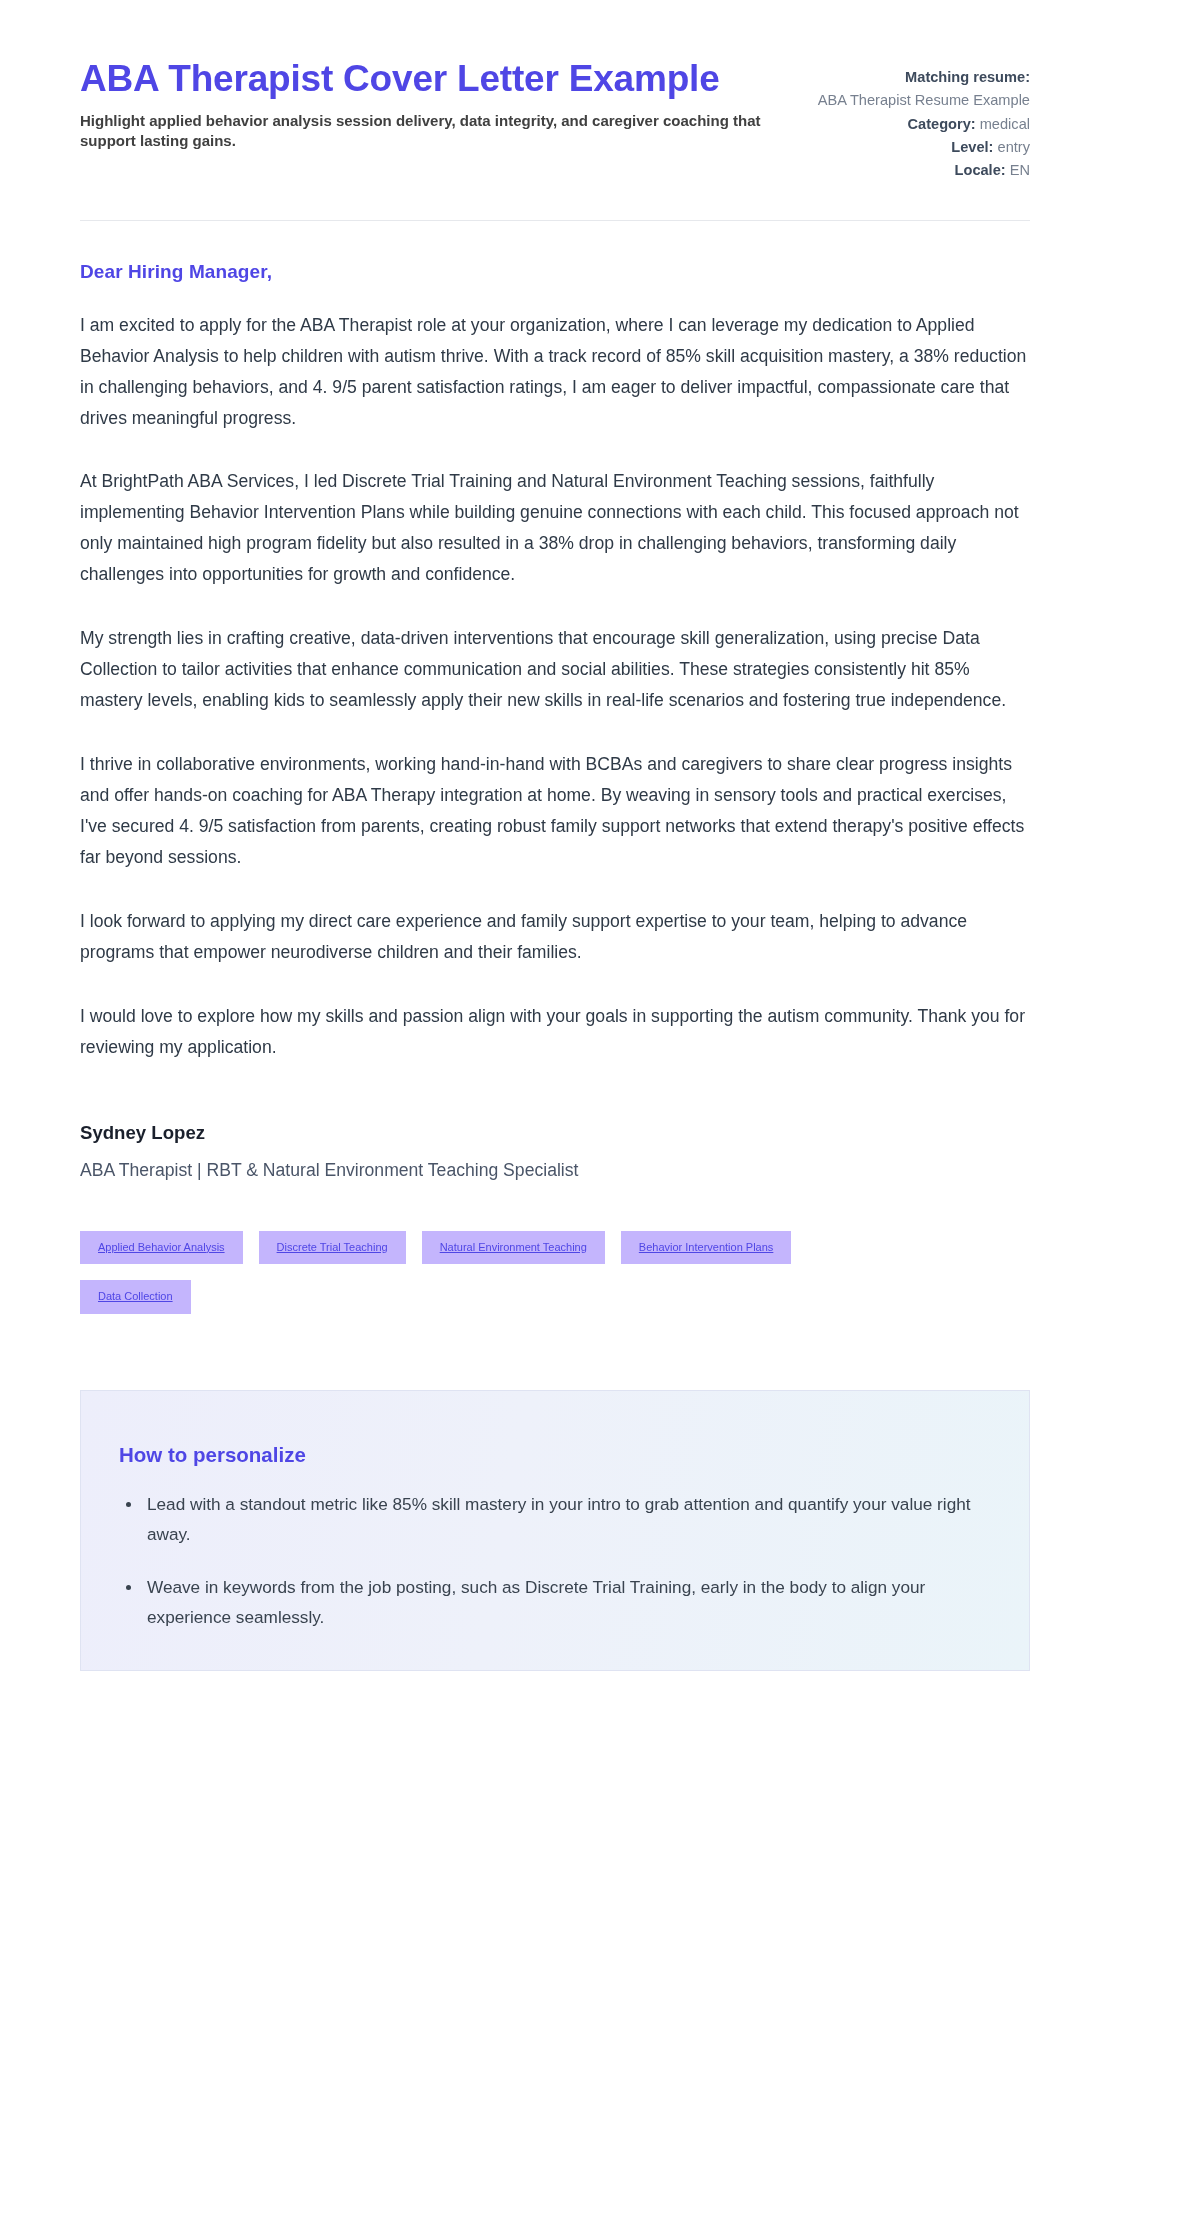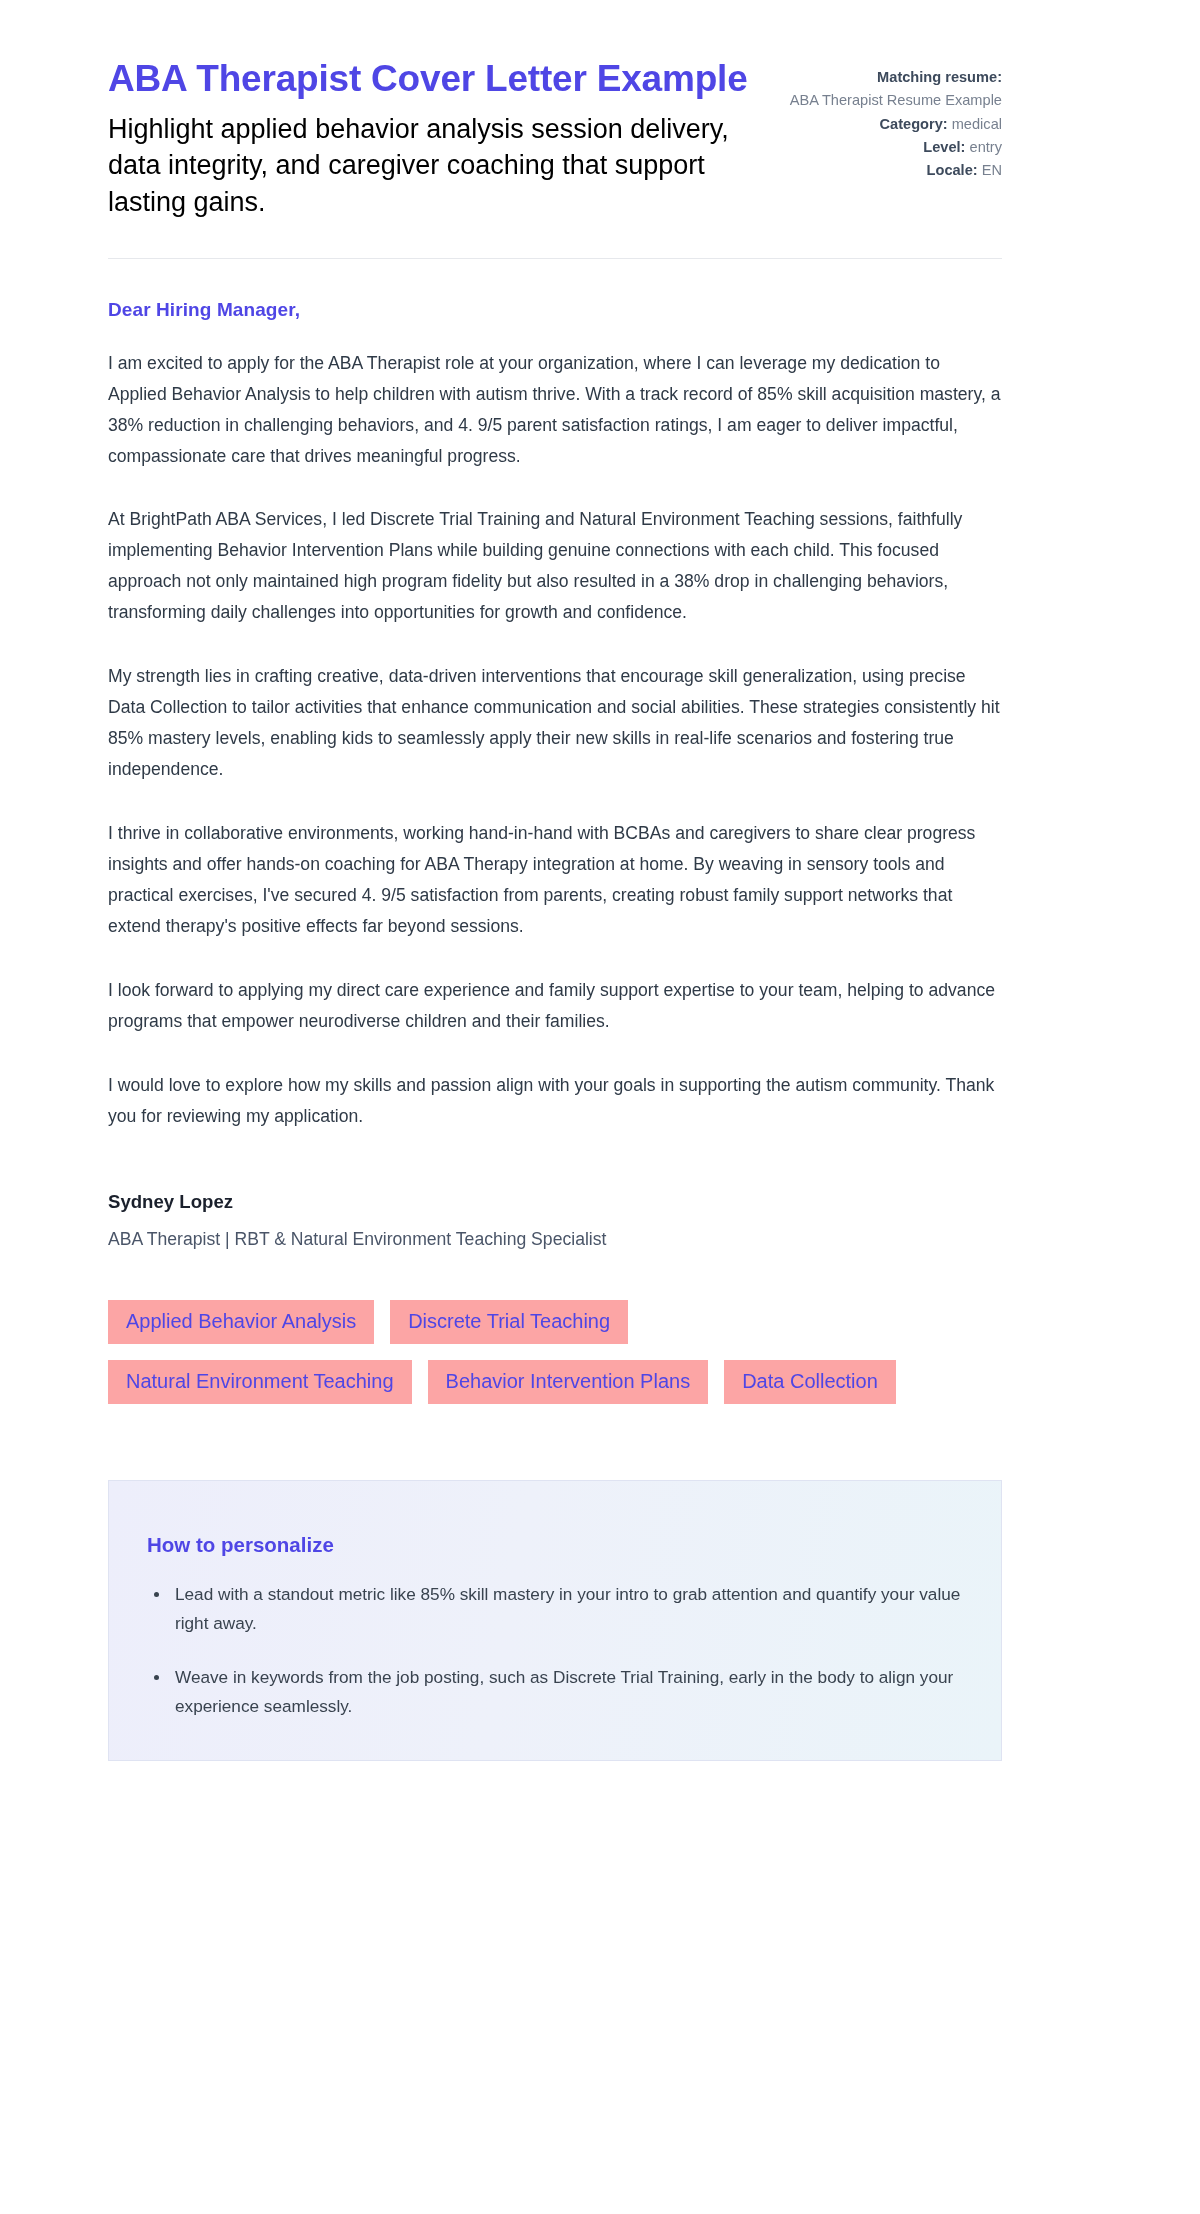--- a/index.html
+++ b/index.html
@@ -11,21 +11,21 @@
   body {
     width: 1200px;
     min-height: 2214px;
     font-family: "Liberation Sans", sans-serif;
     color: #2d3748;
     -webkit-font-smoothing: antialiased;
   }
 
   .page {
     width: 1110px;
-    padding: 0 108px;
+    padding: 0 80px;
   }
 
   
   .header {
     display: flex;
     align-items: flex-start;
     justify-content: space-between;
     padding-top: 56px;
     gap: 34px;
   }
@@ -36,24 +36,24 @@
   .doc-title {
     margin: 0;
     font-size: 37px;
     line-height: 1.23;
     font-weight: 700;
     color: #4f46e5;
     letter-spacing: -0.2px;
   }
   .doc-subtitle {
     margin: 9px 0 0 0;
-    font-size: 27px;
+    font-size: 15px;
     line-height: 1.36;
-    font-weight: 400;
-    color: #000000;
+    font-weight: 700;
+    color: #404040;
   }
   .header-meta {
     flex: 0 0 auto;
     width: 215px;
     text-align: right;
     padding-top: 10px;
     font-size: 14.6px;
     line-height: 1.53;
     color: #718096;
   }
@@ -103,26 +103,27 @@
 
   
   .tags {
     display: flex;
     flex-wrap: wrap;
     gap: 16px 16px;
     padding-top: 50px;
     max-width: 790px;
   }
   .tag {
-    background: #fca5a5;
-    color: #4f46e5;
-    font-size: 20px;
+    background: #c4b5fd;
+    color: #4f46e5;
+    font-size: 11px;
     padding: 10px 18px 11px 18px;
     line-height: 1.15;
     white-space: nowrap;
+    text-decoration: underline;
   }
 
   
   .panel {
     margin-top: 76px;
     margin-bottom: 96px;
     background: linear-gradient(100deg, #edeefb 0%, #eef1fa 45%, #eaf4f9 100%);
     border: 1px solid #dfe3f2;
     padding: 36px 38px 38px 38px;
   }

